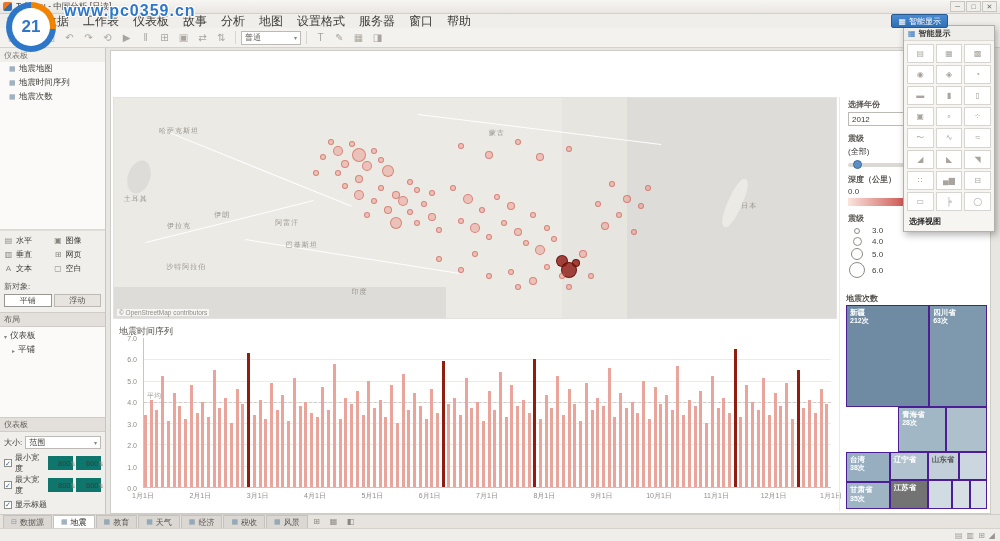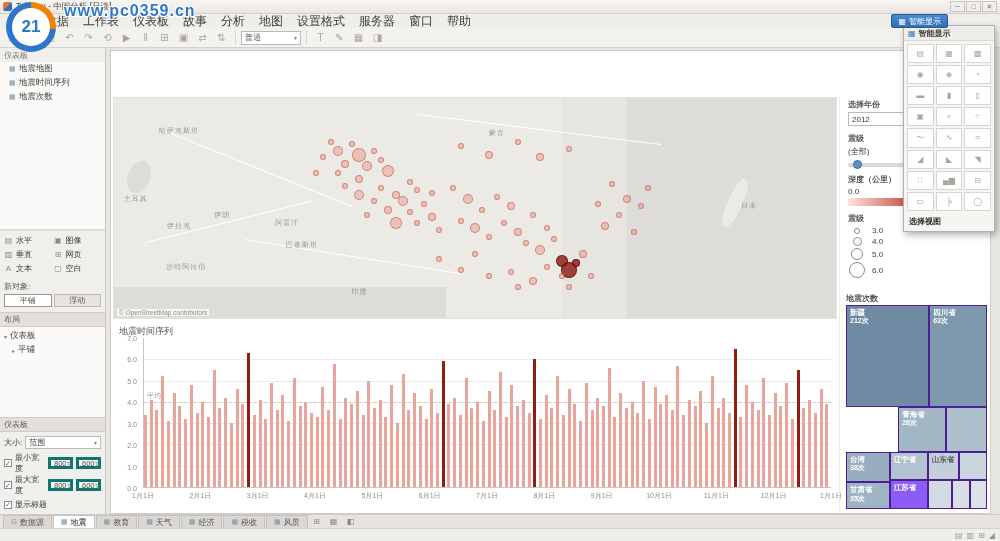--- a/index.html
+++ b/index.html
@@ -56,21 +56,21 @@
   .layout-tree { height:90px; background:#fbfaf9; padding:2px 0; }
   .tree-row { padding:1px 4px; display:flex; gap:3px; align-items:center; font-size:8.5px; }
   .tree-row.child { padding-left:12px; }
   .tree-caret { color:#8a867f; font-size:6px; }
   .size-box { padding:4px; display:flex; flex-direction:column; gap:3px; }
   .size-row { display:flex; align-items:center; gap:3px; font-size:8px; }
   .select-small { flex:1; height:13px; border:1px solid #bdbab5; background:#fff;
     display:flex; align-items:center; justify-content:space-between; padding:0 3px; font-size:8px; }
   .cb { width:8px; height:8px; border:1px solid #8f8b86; background:#fff; font-size:7px; line-height:7px;
     color:#2f6fb5; display:flex; align-items:center; justify-content:center; flex:none; }
-  .spin { width:25px; height:12px; border:3px solid #0f766e; background:#fff; font-size:7.5px;
+  .spin { width:25px; height:12px; border:7px solid #0f766e; background:#fff; font-size:7.5px;
     display:flex; align-items:center; justify-content:space-between; padding:0 1px 0 3px; }
   .spin .arr { font-size:6px; color:#8a867f; }
 
   
   .canvas { position:absolute; top:50px; left:110px; right:9px; bottom:27px; background:#fff;
     border:1px solid #cfccc7; }
   .dash-title-block { position:absolute; left:8px; top:6px; }
   .dash-title { font-size:16px; font-weight:bold; color:#3f3d3a; letter-spacing:2px; }
   .dash-sub { font-size:8px; color:#8f8c88; margin-top:3px; }
 
@@ -654,21 +654,21 @@
               <div class="tm-name">台湾</div>
               <div class="tm-count">38次</div>
             </div>
             <div class="tm-block" style="left:0%;top:87%;width:31%;height:13%;background:#a0b5c4;color:#ffffff;">
               <div class="tm-name">甘肃省</div>
               <div class="tm-count">35次</div>
             </div>
             <div class="tm-block" style="left:31%;top:72%;width:27%;height:14%;background:#b2c3cf;color:#ffffff;">
               <div class="tm-name">辽宁省</div>
             </div>
-            <div class="tm-block" style="left:31%;top:86%;width:27%;height:14%;background:#8b5cf6;color:#ffffff;">
+            <div class="tm-block" style="left:31%;top:86%;width:27%;height:14%;background:#737373;color:#ffffff;">
               <div class="tm-name">江苏省</div>
             </div>
             <div class="tm-block" style="left:58%;top:72%;width:22%;height:14%;background:#c3d0d9;color:#5a5a5a;">
               <div class="tm-name">山东省</div>
             </div>
             <div class="tm-block" style="left:80%;top:72%;width:20%;height:14%;background:#cbd6de;color:#5a5a5a;"></div>
             <div class="tm-block" style="left:58%;top:86%;width:17%;height:14%;background:#d1dbe2;color:#5a5a5a;"></div>
             <div class="tm-block" style="left:75%;top:86%;width:13%;height:14%;background:#d7dfe5;color:#5a5a5a;"></div>
             <div class="tm-block" style="left:88%;top:86%;width:12%;height:14%;background:#dce3e8;color:#5a5a5a;"></div>
           </div>

